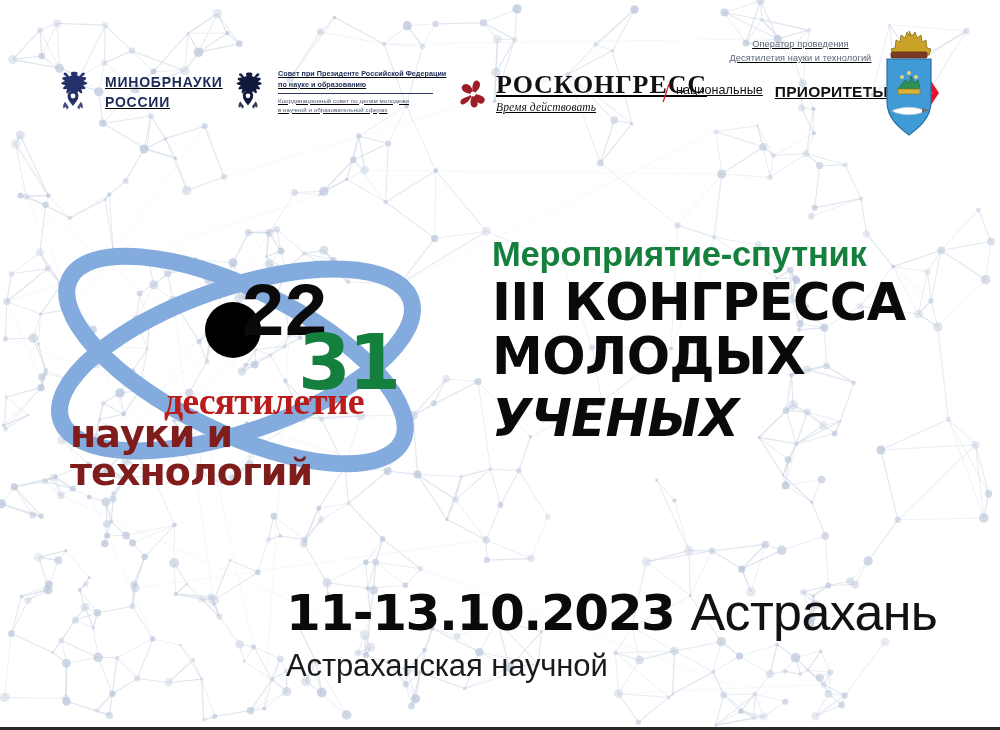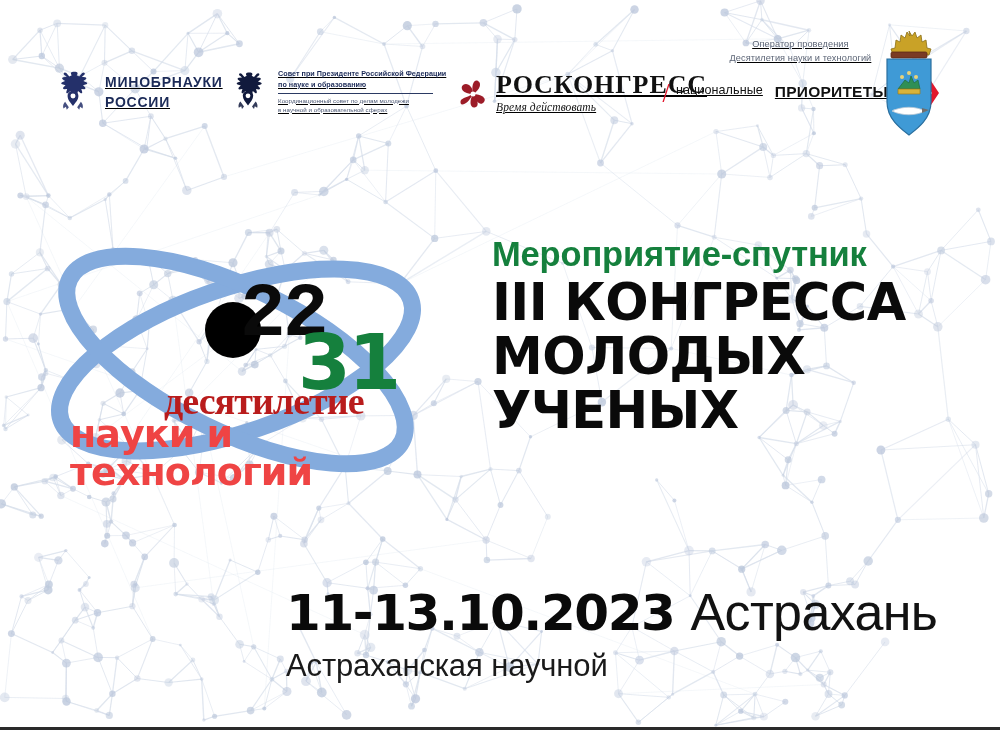--- a/index.html
+++ b/index.html
@@ -49,28 +49,28 @@
   #logo-coa{left:878px;top:28px;}
   #logo-coa svg{width:62px;height:110px;}
 
   
   #decade-logo{position:absolute;left:8px;top:222px;width:470px;height:275px;z-index:6;}
   #decade-logo .orbit{position:absolute;left:0;top:0;width:470px;height:275px;}
   #decade-logo .dot{position:absolute;left:197px;top:80px;width:56px;height:56px;border-radius:50%;background:#000;}
   #decade-logo .n22{position:absolute;left:232px;top:55px;font-size:76px;font-weight:900;color:#0a0a0a;letter-spacing:-.035em;line-height:1;font-family:Liberation Mono, monospace;}
   #decade-logo .n31{position:absolute;left:290px;top:103px;font-size:76px;font-weight:900;color:#15803d;letter-spacing:-.035em;line-height:1;font-family:"DejaVu Sans",sans-serif;}
   #decade-logo .w1{position:absolute;left:156px;top:160px;font-size:38px;font-weight:900;color:#b91c1c;letter-spacing:-.025em;line-height:1;font-family:Liberation Serif, serif;}
-  #decade-logo .w2{position:absolute;left:62px;top:193px;font-size:38px;font-weight:900;color:#ef4444;letter-spacing:-.025em;line-height:1;font-family:"DejaVu Sans",sans-serif;}
+  #decade-logo .w2{position:absolute;left:62px;top:193px;font-size:38px;font-weight:900;color:#7f1d1d;letter-spacing:-.025em;line-height:1;font-family:"DejaVu Sans",sans-serif;}
 
   
   #headline{position:absolute;left:492px;top:236px;z-index:6;}
   #headline .kicker{font-size:34.5px;font-weight:600;color:#15803d;letter-spacing:-.005em;line-height:1.08;}
   #headline .big{font-size:51px;font-weight:900;color:#0a0a0a;letter-spacing:-.012em;line-height:1.06;margin-top:3px;font-family:"DejaVu Sans",sans-serif;}
   #headline .big.l2{margin-top:0px;}
-  #headline .big.l3{margin-top:0px;}
+  #headline .big.l3{margin-top:8px;font-style:italic;}
 
   
   #dateline{position:absolute;left:286px;top:586px;z-index:6;}
   #dateline .row{display:flex;align-items:flex-end;}
   #dateline .date{font-size:50px;font-weight:900;color:#0a0a0a;letter-spacing:-.028em;line-height:1;font-family:"DejaVu Sans",sans-serif;}
   #dateline .city{font-size:52px;font-weight:400;color:#121212;letter-spacing:-.012em;line-height:1;margin-left:16px;}
   #dateline .region{font-size:31px;font-weight:400;color:#1a1a1a;letter-spacing:-.004em;line-height:1;margin-top:12px;}
 
   #bottom-rule{position:absolute;left:0;bottom:0;width:1000px;height:3px;background:#2a2a2a;z-index:8;}
 </style>

